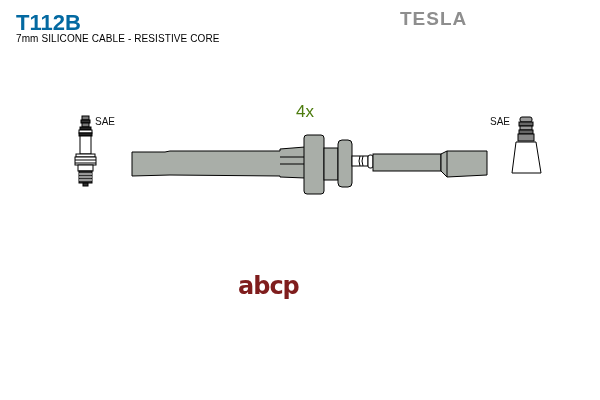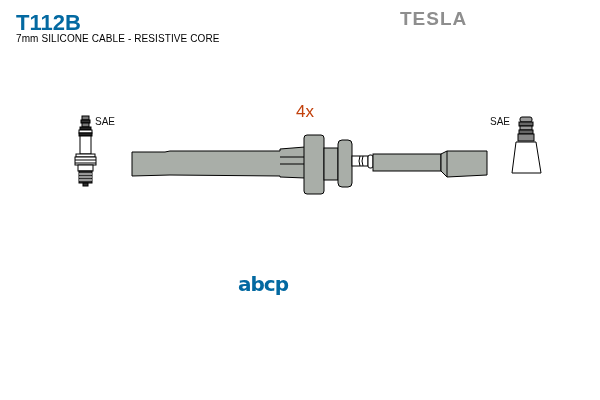--- a/index.html
+++ b/index.html
@@ -41,21 +41,21 @@
       font-weight: bold;
       color: #8e8e8e;
       letter-spacing: 1px;
       font-family: Liberation Sans, sans-serif;
     }
     .qty {
       position: absolute;
       left: 296px;
       top: 102px;
       font-size: 17px;
-      color: #c2410c;
+      color: #4d7c0f;
       font-family: "Liberation Sans", sans-serif;
     }
     .sae-left {
       position: absolute;
       left: 95px;
       top: 116px;
       font-size: 10px;
       color: #111;
       font-family: "Liberation Sans", sans-serif;
     }
@@ -64,22 +64,22 @@
       left: 490px;
       top: 116px;
       font-size: 10px;
       color: #111;
       font-family: "Liberation Sans", sans-serif;
     }
     .watermark {
       position: absolute;
       left: 238px;
       top: 272px;
-      font-size: 20px;
-      color: #0369a1;
+      font-size: 24px;
+      color: #7f1d1d;
       font-family: "DejaVu Sans", sans-serif;
       letter-spacing: -1px;
       font-weight: bold;
     }
     svg.drawing {
       position: absolute;
       left: 0;
       top: 0;
     }
   </style>

